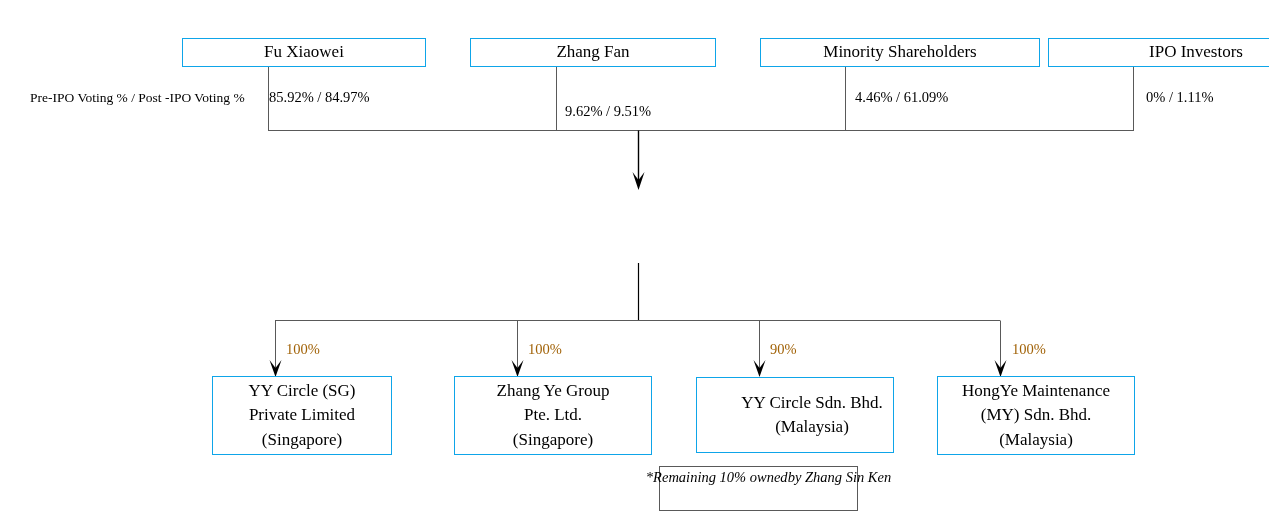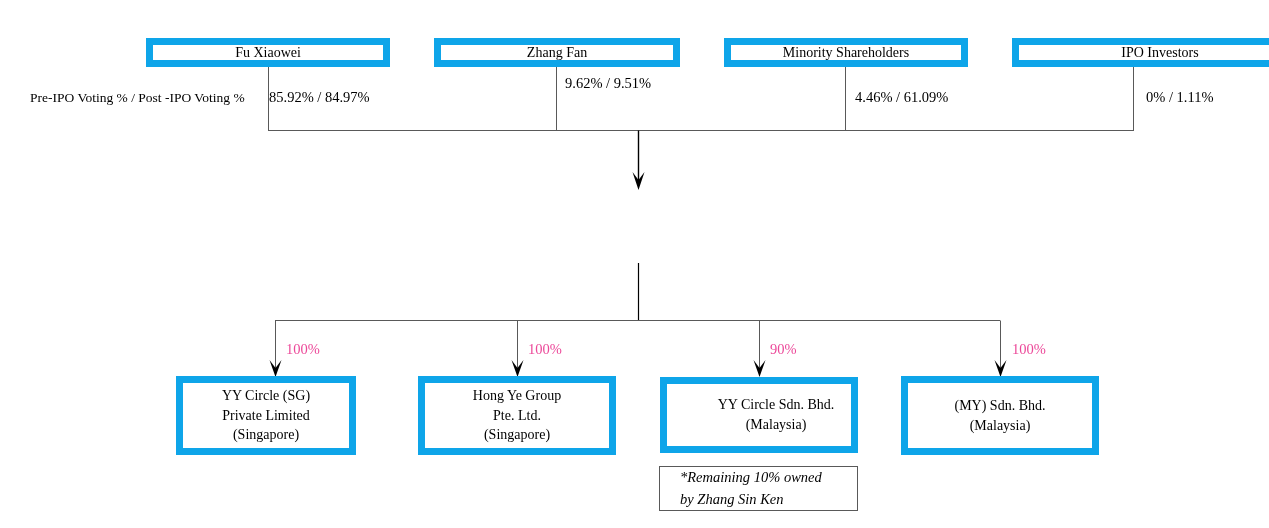--- a/index.html
+++ b/index.html
@@ -21,61 +21,62 @@
     position: absolute;
     left: 0;
     top: 0;
     width: 1269px;
     height: 528px;
     pointer-events: none;
   }
   .node {
     position: absolute;
     box-sizing: border-box;
-    border: 7px solid #0ea5e9;
+    border: 1px solid #0ea5e9;
     background: #ffffff;
     display: flex;
     flex-direction: column;
     align-items: center;
     justify-content: center;
     text-align: center;
-    font-size: 14px;
+    font-size: 17px;
     line-height: 1.42;
     color: #000000;
+    margin-left: 36px;
   }
   .node .ln {
     display: block;
     white-space: nowrap;
   }
   .note-box {
     position: absolute;
     box-sizing: border-box;
     border: 1px solid #595959;
     background: #ffffff;
     display: flex;
-    flex-direction: column;
+    flex-direction: row;
     align-items: flex-start;
     justify-content: center;
     text-align: left;
     font-style: italic;
     font-size: 14.5px;
     line-height: 1.45;
     padding-left: 20px;
     color: #000000;
   }
   .note-box .ln {
     display: block;
     white-space: nowrap;
   }
   .edge-label {
     position: absolute;
     font-size: 14.5px;
     line-height: 1;
     white-space: nowrap;
-    color: #ec4899;
+    color: #a16207;
   }
   .row-label {
     position: absolute;
     font-size: 13.5px;
     line-height: 1;
     white-space: nowrap;
     color: #000000;
   }
   .pct-label {
     position: absolute;
@@ -120,59 +121,60 @@
   </svg>
 
   <div class="node" style="left:146px; top:38px; width:244px; height:29px;">
     <span class="ln">Fu Xiaowei</span>
   </div>
 
   <div class="node" style="left:434px; top:38px; width:246px; height:29px;">
     <span class="ln">Zhang Fan</span>
   </div>
 
-  <div class="node" style="left:724px; top:38px; width:244px; height:29px;align-items:center;">
+  <div class="node" style="left:724px; top:38px; width:280px; height:29px;align-items:center;">
     <span class="ln">Minority Shareholders</span>
   </div>
 
   <div class="node" style="left:1012px; top:38px; width:296px; height:29px;">
     <span class="ln">IPO Investors</span>
   </div>
 
   <div class="row-label" style="left:30px; top:91px;font-family:Liberation Serif, serif;">Pre-IPO Voting % / Post  -IPO Voting %</div>
 
   <div class="pct-label" style="left:269px; top:90px;">85.92% / 84.97%</div>
-  <div class="pct-label" style="left:565px; top:76px;font-family:Liberation Serif, serif;">9.62% / 9.51%</div>
+  <div class="pct-label" style="left:565px; top:104px;font-family:Liberation Serif, serif;">9.62% / 9.51%</div>
   <div class="pct-label" style="left:855px; top:90px;">4.46% / 61.09%</div>
   <div class="pct-label" style="left:1146px; top:90px;">0% / 1.11%</div>
 
 
   <div class="edge-label" style="left:286px; top:342px;">100%</div>
   <div class="edge-label" style="left:528px; top:342px;">100%</div>
   <div class="edge-label" style="left:770px; top:342px;font-family:Liberation Serif, serif;">90%</div>
   <div class="edge-label" style="left:1012px; top:342px;">100%</div>
 
   <div class="node" style="left:176px; top:376px; width:180px; height:79px;">
     <span class="ln">YY Circle (SG)</span>
     <span class="ln">Private Limited</span>
     <span class="ln">(Singapore)</span>
   </div>
 
   <div class="node" style="left:418px; top:376px; width:198px; height:79px;">
-    <span class="ln">Hong Ye Group</span>
+    <span class="ln">Zhang Ye Group</span>
     <span class="ln">Pte. Ltd.</span>
     <span class="ln">(Singapore)</span>
   </div>
 
   <div class="node" style="left:660px; top:377px; width:198px; height:76px;padding-left:34px;">
     <span class="ln">YY Circle Sdn. Bhd.</span>
     <span class="ln">(Malaysia)</span>
   </div>
 
   <div class="node" style="left:901px; top:376px; width:198px; height:79px;">
+    <span class="ln">HongYe Maintenance</span>
     <span class="ln">(MY) Sdn. Bhd.</span>
     <span class="ln">(Malaysia)</span>
   </div>
 
   <div class="note-box" style="left:659px; top:466px; width:199px; height:45px;">
     <span class="ln">*Remaining 10% owned</span>
     <span class="ln">by Zhang Sin Ken</span>
   </div>
 
 </div>

